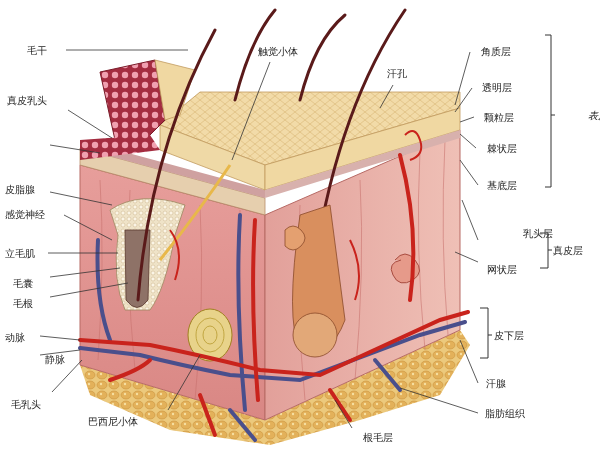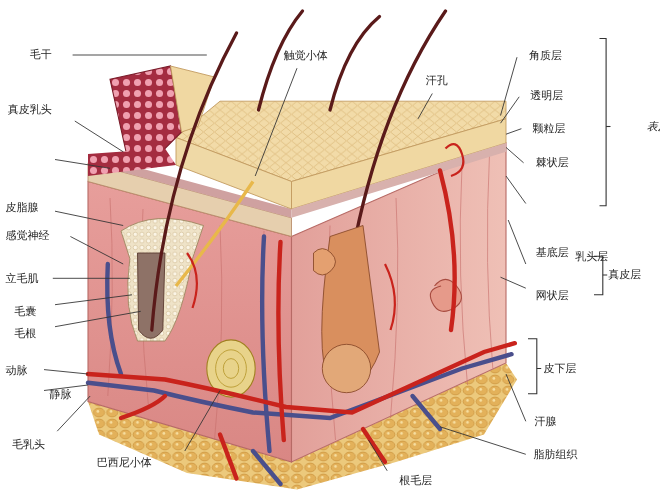--- a/index.html
+++ b/index.html
@@ -167,21 +167,21 @@
 <span class="lbl" style="left:258px;top:44px;">触觉小体</span>
 <span class="lbl" style="left:387px;top:66px;">汗孔</span>
 
 <span class="lbl" style="left:88px;top:414px;">巴西尼小体</span>
 <span class="lbl" style="left:363px;top:430px;">根毛层</span>
 
 <span class="lbl" style="left:481px;top:44px;">角质层</span>
 <span class="lbl" style="left:482px;top:80px;">透明层</span>
 <span class="lbl" style="left:484px;top:110px;">颗粒层</span>
 <span class="lbl" style="left:487px;top:141px;">棘状层</span>
-<span class="lbl" style="left:487px;top:178px;margin-top:45px;">基底层</span>
+<span class="lbl" style="left:487px;top:178px;">基底层</span>
 <span class="lbl" style="left:487px;top:226px;margin-left:36px;">乳头层</span>
 <span class="lbl" style="left:487px;top:262px;">网状层</span>
 <span class="lbl" style="left:486px;top:376px;">汗腺</span>
 <span class="lbl" style="left:485px;top:406px;">脂肪组织</span>
 
 <span class="lbl" style="left:588px;top:108px;font-style:italic;">表皮层</span>
 <span class="lbl" style="left:553px;top:243px;">真皮层</span>
 <span class="lbl" style="left:494px;top:328px;">皮下层</span>
 
 </div>

